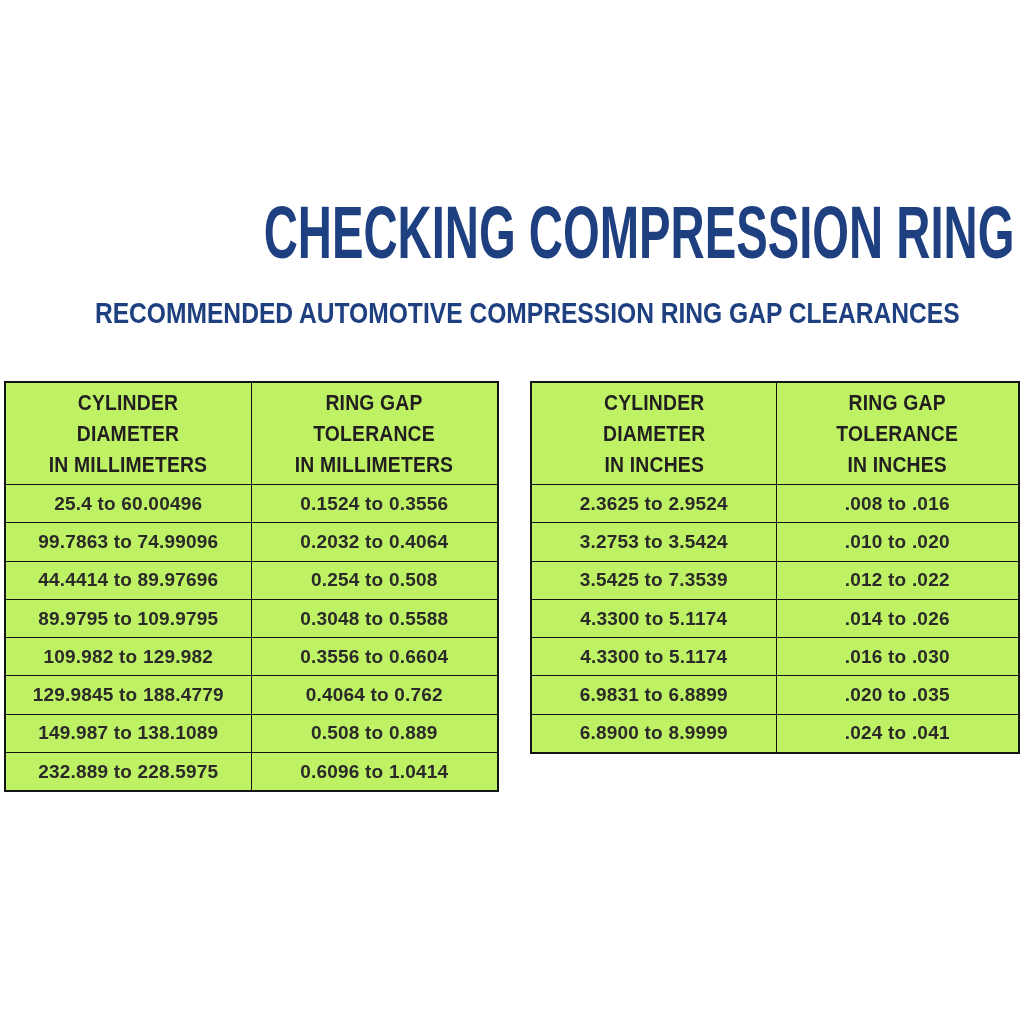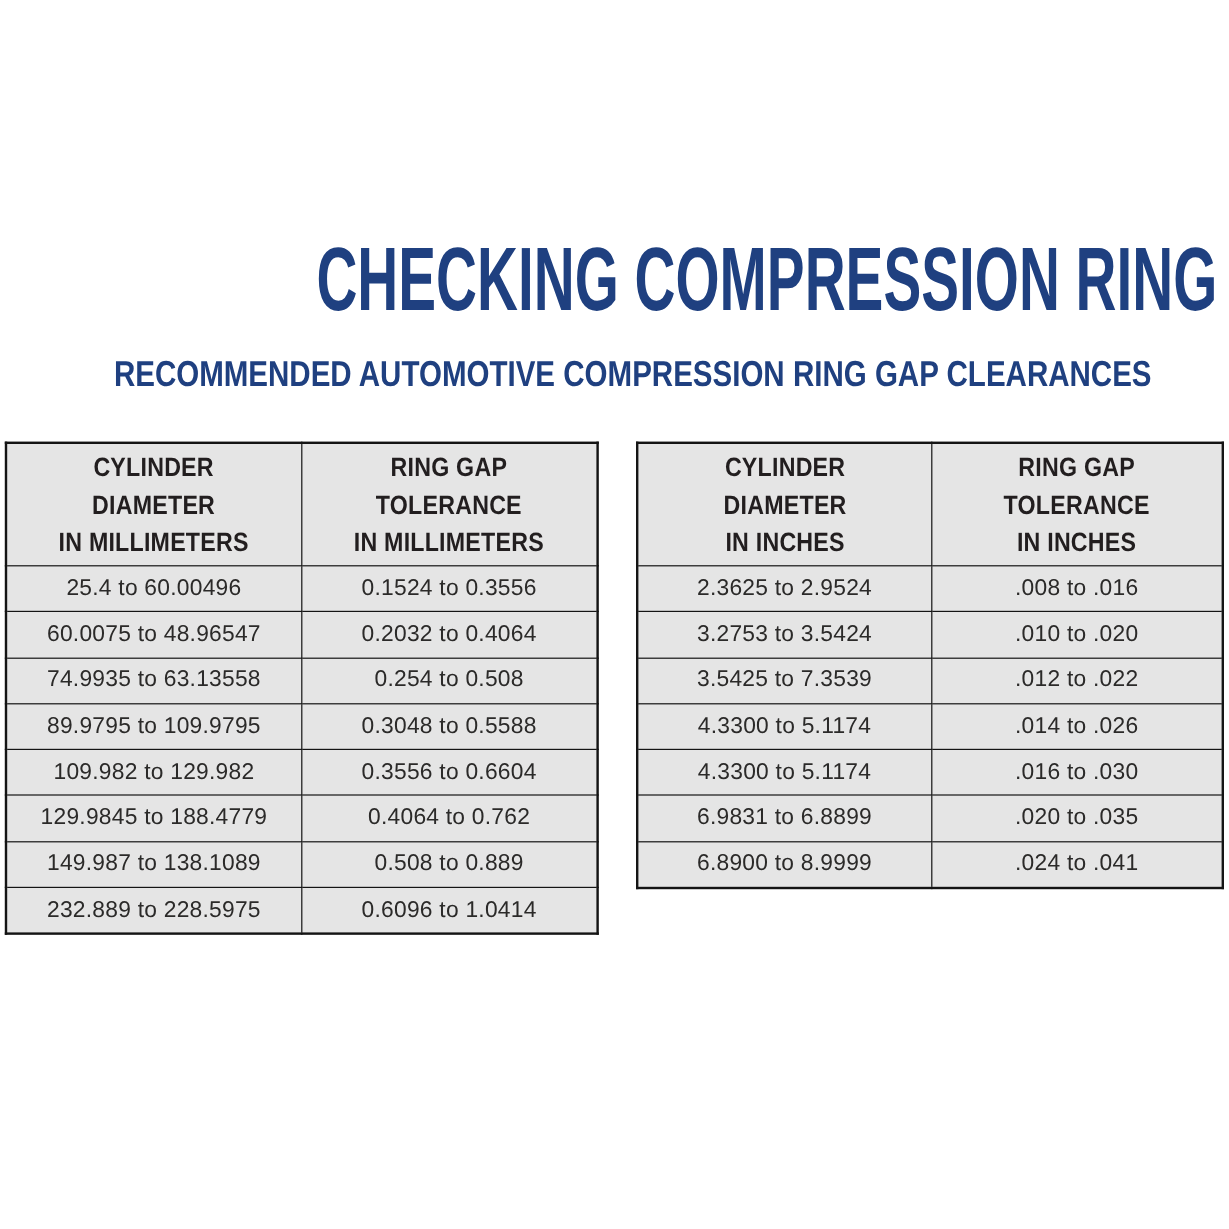--- a/index.html
+++ b/index.html
@@ -45,24 +45,24 @@
     font-size: 30px;
     line-height: 1;
     color: var(--heading_blue, #1f4080);
     transform: scaleX(0.82);
     transform-origin: 50% 50%;
   }
 
   
   .spec-table {
     position: absolute;
-    top: 368px;
+    top: 381px;
     border-collapse: collapse;
     table-layout: fixed;
-    background: #e5e5e5;
+    background: #bef264;
     border: 2px solid var(--border_black, #141414);
   }
   #metric   { left: 4px;   width: 493px; }
   #imperial { left: 530px; width: 488px; }
 
   .spec-table th, .spec-table td {
     border: 1.5px solid var(--border_black, #141414);
     padding: 0;
   }
   .spec-table th {
@@ -82,20 +82,21 @@
     white-space: nowrap;
   }
   .spec-table td {
     height: 37.3px;
     text-align: center;
     vertical-align: middle;
     font-size: 19px;
     letter-spacing: 0.2px;
     color: var(--cell_text, #2b2a29);
     white-space: nowrap;
+    font-weight: bold;
   }
 </style>
 </head>
 <body>
 
 <div class="page">
 
   <div class="title-wrap">
     <span class="title-text">CHECKING COMPRESSION RING GAPS</span>
   </div>
@@ -126,25 +127,25 @@
           </div>
         </th>
       </tr>
     </thead>
     <tbody>
       <tr>
         <td>25.4 to 60.00496</td>
         <td>0.1524 to 0.3556</td>
       </tr>
       <tr>
-        <td>60.0075 to 48.96547</td>
+        <td>99.7863 to 74.99096</td>
         <td>0.2032 to 0.4064</td>
       </tr>
       <tr>
-        <td>74.9935 to 63.13558</td>
+        <td>44.4414 to 89.97696</td>
         <td>0.254 to 0.508</td>
       </tr>
       <tr>
         <td>89.9795 to 109.9795</td>
         <td>0.3048 to 0.5588</td>
       </tr>
       <tr>
         <td>109.982 to 129.982</td>
         <td>0.3556 to 0.6604</td>
       </tr>

